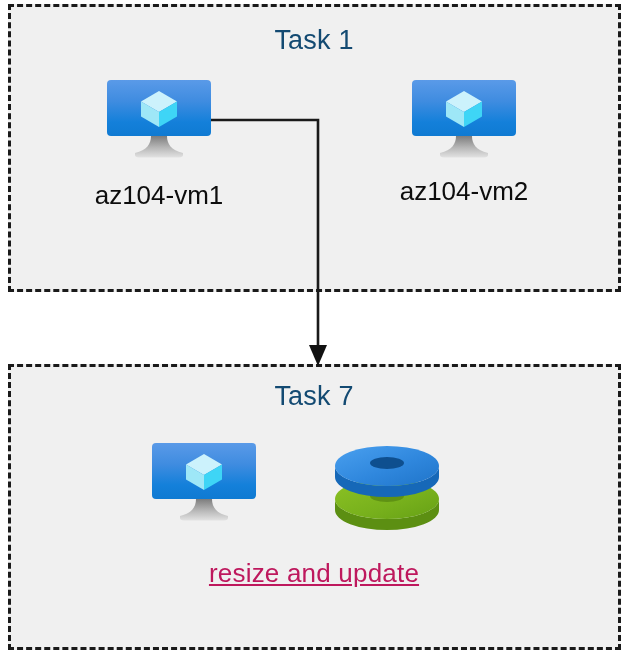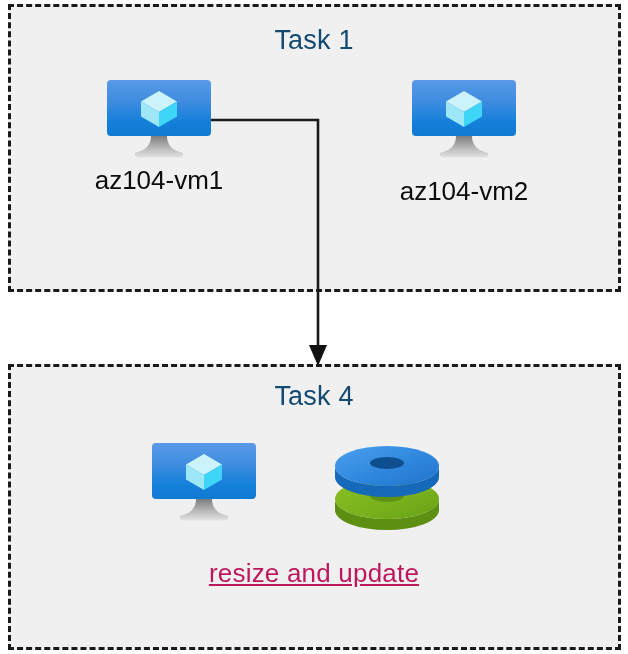--- a/index.html
+++ b/index.html
@@ -67,21 +67,21 @@
   #vm-node-2 { left: 364px; top: 80px; }
   #vm-node-3 { left: 104px; top: 443px; }
 
   .vm-label {
     text-align: center;
     color: #0d0d0d;
     font-size: 26px;
     line-height: 33px;
     white-space: nowrap;
   }
-  #vm-node-1 .vm-label-block { margin-top: 8px; }
+  #vm-node-1 .vm-label-block { margin-top: 23px; }
   #vm-node-2 .vm-label-block { margin-top: 19px; }
 
   
   .vm-icon {
     position: relative;
     width: 104px;
     height: 76px;
     margin: 0 auto;
   }
   .vm-screen {
@@ -178,21 +178,21 @@
         </defs>
         <path d="M44,0 H60 C60,8 64,14 76,17 L76,19 C76,20.6 74.6,21.5 72,21.5 L32,21.5 C29.4,21.5 28,20.6 28,19 L28,17 C40,14 44,8 44,0 Z" fill="url(#standGrad2)"></path>
       </svg>
     </div>
     <div class="vm-label-block">
       <div class="vm-label">az104-vm2</div>
     </div>
   </div>
 
   <div class="task-box" id="task-box-2"></div>
-  <div class="task-title" id="task-2-title">Task 4</div>
+  <div class="task-title" id="task-2-title">Task 7</div>
 
   <div class="vm-node" id="vm-node-3">
     <div class="vm-icon">
       <div class="vm-screen"></div>
       <svg class="vm-cube" viewBox="0 0 42 42">
         <polygon points="21,3 39,13.5 21,24 3,13.5" fill="#ccf2fc"></polygon>
         <polygon points="3,13.5 21,24 21,39 3,28.5" fill="#9ee7f7"></polygon>
         <polygon points="21,24 39,13.5 39,28.5 21,39" fill="#3ed5f6"></polygon>
       </svg>
       <svg class="vm-stand-wrap" viewBox="0 0 104 22">

